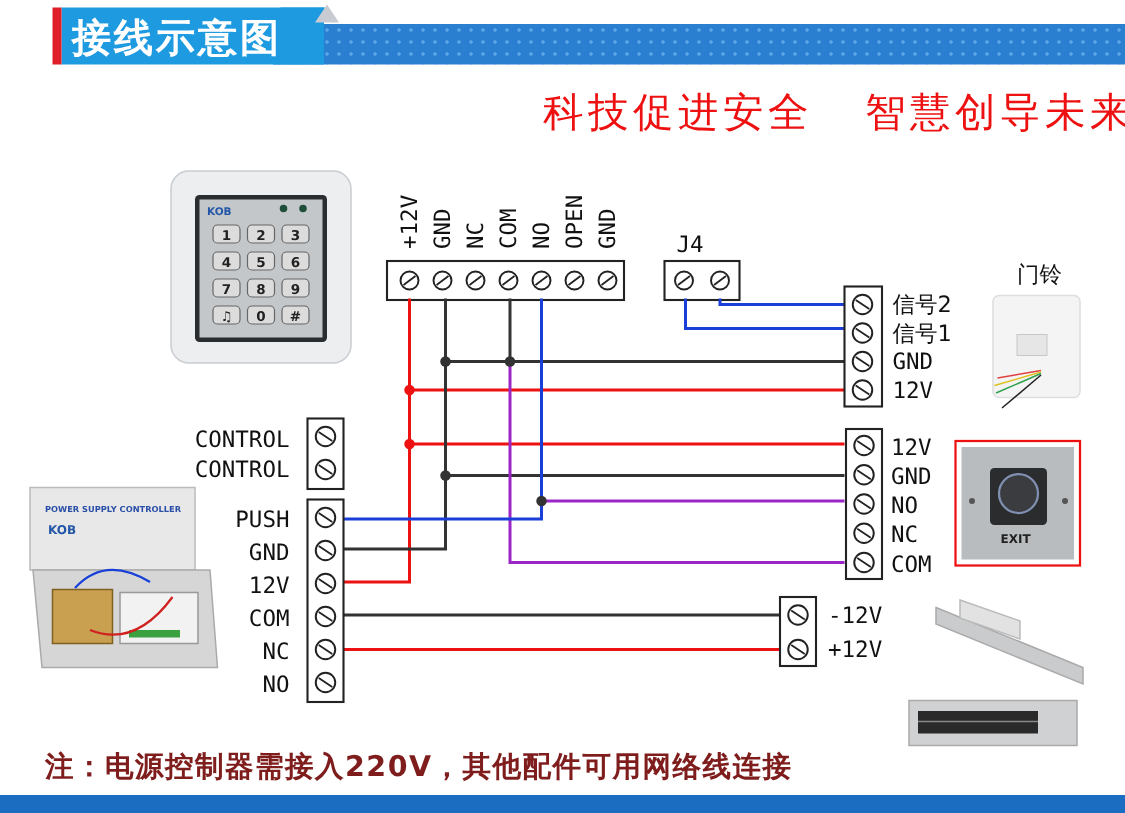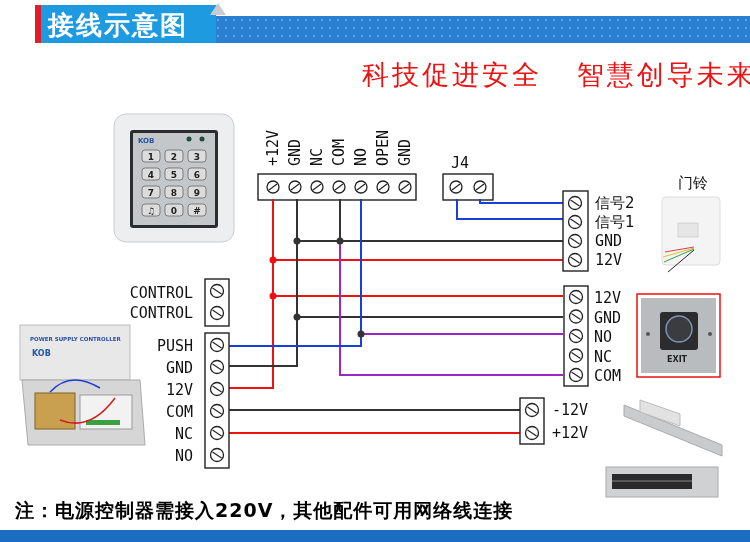--- a/index.html
+++ b/index.html
@@ -6,21 +6,21 @@
   body{width:750px;height:542px;position:relative;overflow:hidden;font-family:"DejaVu Sans","Liberation Sans",sans-serif;}
   .hdr{position:absolute;left:0;top:0;width:626px;height:52px;margin-left:32px;}
   .hdr-red{position:absolute;left:3px;top:5px;width:6px;height:38px;background:#e01e2a;}
   .hdr-blue{position:absolute;left:9px;top:5px;width:175px;height:38px;background:#1e9ae0;}
   .hdr-title{position:absolute;left:16px;top:8px;font-size:26px;color:#fff;letter-spacing:2px;font-weight:bold;}
   .hdr-stripe{position:absolute;left:150px;top:16px;width:600px;height:27px;background:#2a7fd0;
      background-image:radial-gradient(#5aa6e6 1px,transparent 1.2px);background-size:8px 8px;}
   .hdr-slant{position:absolute;left:155px;top:5px;width:0;height:0;border-left:30px solid #1e9ae0;border-bottom:38px solid transparent;}
   .hdr-grey{position:absolute;left:178px;top:3px;width:0;height:0;border-left:8px solid transparent;border-right:8px solid transparent;border-bottom:12px solid #c8ccd2;}
   .slogan{position:absolute;left:362px;top:57px;font-size:27px;color:#ee1111;letter-spacing:3px;white-space:pre;}
-  .note{position:absolute;left:15px;top:498px;font-size:19px;color:#000000;letter-spacing:1px;font-weight:bold;}
+  .note{position:absolute;left:30px;top:498px;font-size:19px;color:#7f1d1d;letter-spacing:1px;font-weight:bold;}
   .footbar{position:absolute;left:0;top:530px;width:750px;height:12px;background:#1a6dc0;}
   svg.wiring{position:absolute;left:0;top:0;}
   .lbl{font-family:"DejaVu Sans Mono","Liberation Mono",monospace;font-size:15px;fill:#111;}
   .lblcn{font-family:"DejaVu Sans",sans-serif;font-size:15px;fill:#111;}
 </style>
 </head>
 <body>
 
 <div class="hdr">
   <div class="hdr-stripe"></div>

